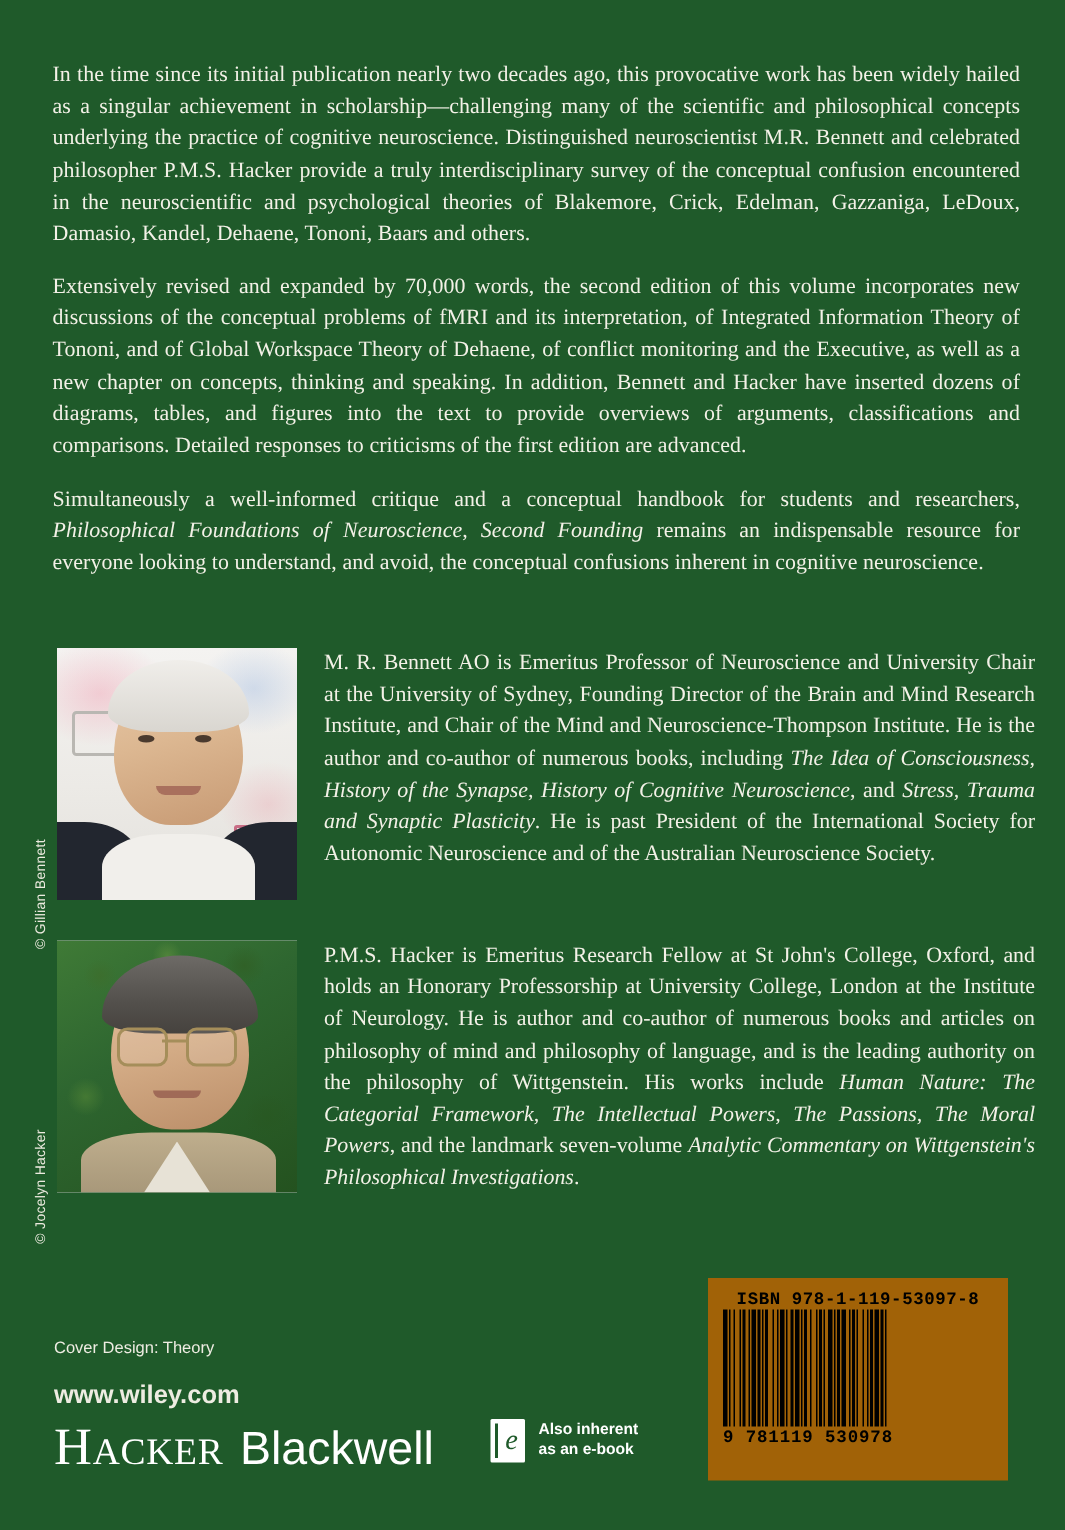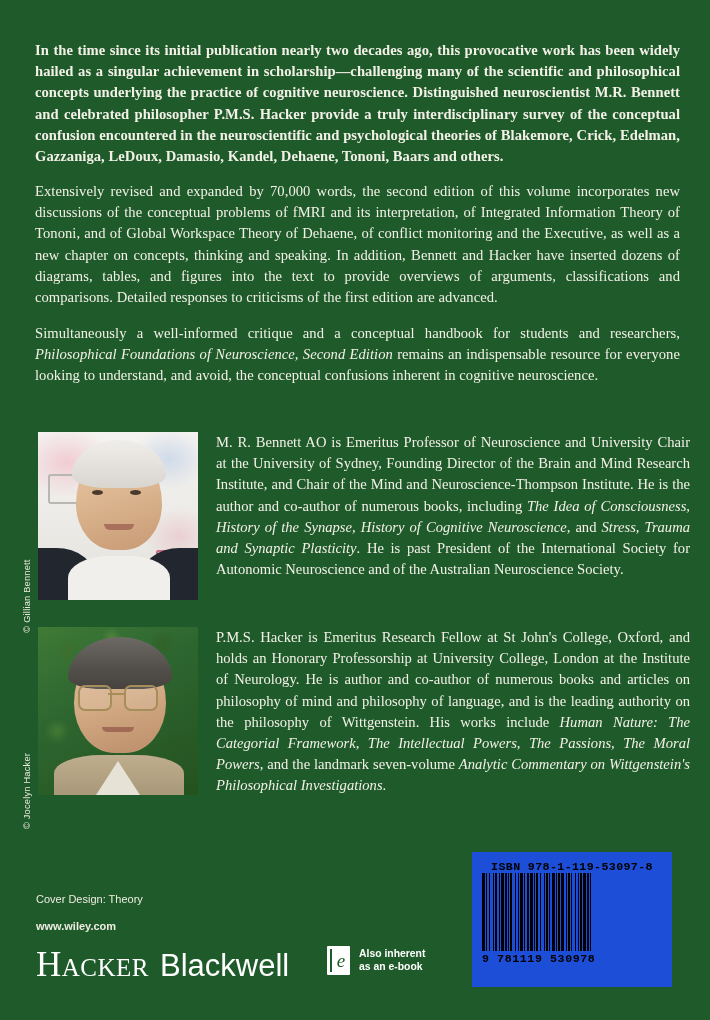--- a/index.html
+++ b/index.html
@@ -24,21 +24,21 @@
     position: absolute;
     left: 35px;
     width: 645px;
     font-size: 14.6px;
     line-height: 21.2px;
     text-align: justify;
     text-justify: inter-word;
     color: #f3f1e7;
     letter-spacing: 0.05px;
   }
-  .blurb.p1 { top: 40px; font-weight: bold; }
+  .blurb.p1 { top: 40px; }
   .blurb.p2 { top: 181px; }
   .blurb.p3 { top: 323px; }
 
   .blurb i { font-style: italic; }
 
   
   .bio-row {
     position: absolute;
     left: 18px;
     width: 672px;
@@ -241,21 +241,21 @@
     top: 893px;
     font-family: "Liberation Sans", sans-serif;
     font-size: 11px;
     color: #eeece2;
   }
   .website {
     position: absolute;
     left: 36px;
     top: 920px;
     font-family: "Liberation Sans", sans-serif;
-    font-size: 11px;
+    font-size: 17px;
     font-weight: bold;
     color: #eeece2;
   }
   .logo {
     position: absolute;
     left: 36px;
     top: 947px;
     display: flex;
     align-items: baseline;
     white-space: nowrap;
@@ -320,21 +320,21 @@
     margin-left: 9px;
   }
 
   
   .barcode-box {
     position: absolute;
     left: 472px;
     top: 852px;
     width: 200px;
     height: 135px;
-    background: #1d4ed8;
+    background: #a16207;
     padding: 0;
     box-sizing: border-box;
   }
   .bc-isbn {
     font-family: "Liberation Mono", monospace;
     font-size: 11.6px;
     font-weight: bold;
     color: #000;
     text-align: center;
     letter-spacing: 0.4px;
@@ -378,21 +378,21 @@
     margin-top: 1px;
   }
 </style>
 </head>
 <body>
 
 <div id="cover">
 
   <div class="blurb p1">In the time since its initial publication nearly two decades ago, this provocative work has been widely hailed as a singular achievement in scholarship—challenging many of the scientific and philosophical concepts underlying the practice of cognitive neuroscience. Distinguished neuroscientist M.R. Bennett and celebrated philosopher P.M.S. Hacker provide a truly interdisciplinary survey of the conceptual confusion encountered in the neuroscientific and psychological theories of Blakemore, Crick, Edelman, Gazzaniga, LeDoux, Damasio, Kandel, Dehaene, Tononi, Baars and others.</div>
   <div class="blurb p2">Extensively revised and expanded by 70,000 words, the second edition of this volume incorporates new discussions of the conceptual problems of fMRI and its interpretation, of Integrated Information Theory of Tononi, and of Global Workspace Theory of Dehaene, of conflict monitoring and the Executive, as well as a new chapter on concepts, thinking and speaking. In addition, Bennett and Hacker have inserted dozens of diagrams, tables, and figures into the text to provide overviews of arguments, classifications and comparisons. Detailed responses to criticisms of the first edition are advanced.</div>
-  <div class="blurb p3"><span>Simultaneously a well-informed critique and a conceptual handbook for students and researchers, </span><i>Philosophical Foundations of Neuroscience, Second Edition</i><span> remains an indispensable resource for everyone looking to understand, and avoid, the conceptual confusions inherent in cognitive neuroscience.</span></div>
+  <div class="blurb p3"><span>Simultaneously a well-informed critique and a conceptual handbook for students and researchers, </span><i>Philosophical Foundations of Neuroscience, Second Founding</i><span> remains an indispensable resource for everyone looking to understand, and avoid, the conceptual confusions inherent in cognitive neuroscience.</span></div>
 
   <div class="bio-row bennett">
     <div class="credit">
       <span>© Gillian Bennett</span>
     </div>
     <div class="photo">
       <div class="ph-bennett">
         <div class="scribble sc1"></div>
         <div class="scribble sc2"></div>
         <div class="scribble sc3"></div>

